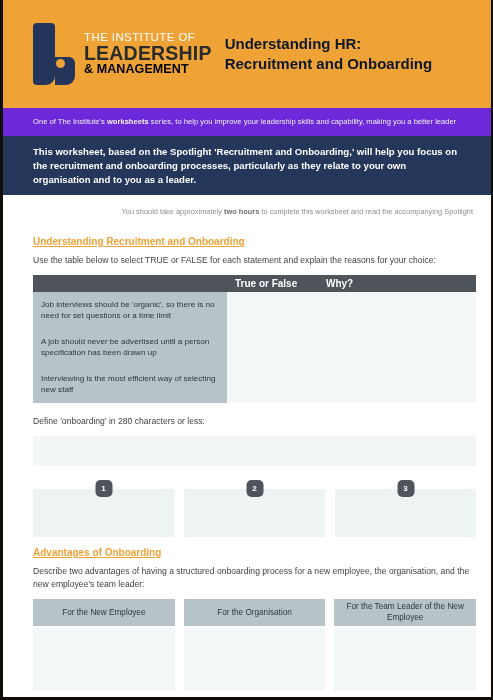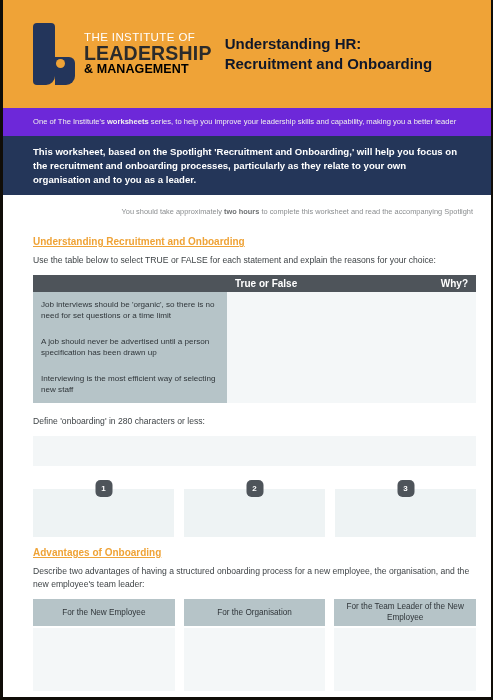--- a/index.html
+++ b/index.html
@@ -175,21 +175,21 @@
     font-weight: bold;
     height: 17px;
     padding: 0 8px;
     border: 0;
   }
   .tf-spacer-head {
     background: transparent;
     width: 178px;
   }
   .th-tf { text-align: left; width: 75px; }
-  .th-why { text-align: right; margin-top: 12px; }
+  .th-why { text-align: left; margin-top: 12px; }
   .tf-table td {
     height: 31px;
     vertical-align: middle;
     border: 0;
   }
   .cell-statement {
     background: #b6c4c8;
     color: #2f3539;
     font-size: 8.1px;
     line-height: 1.42;

